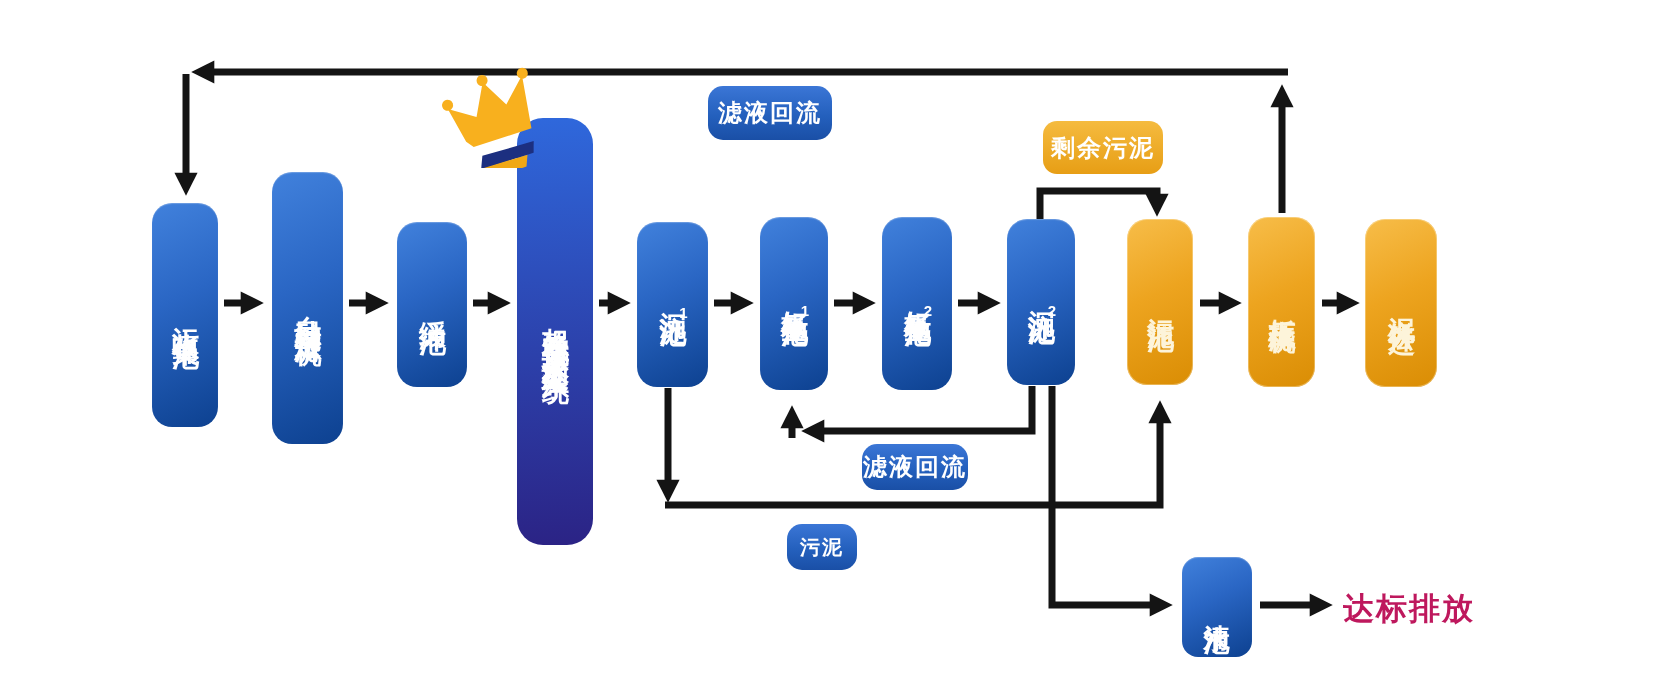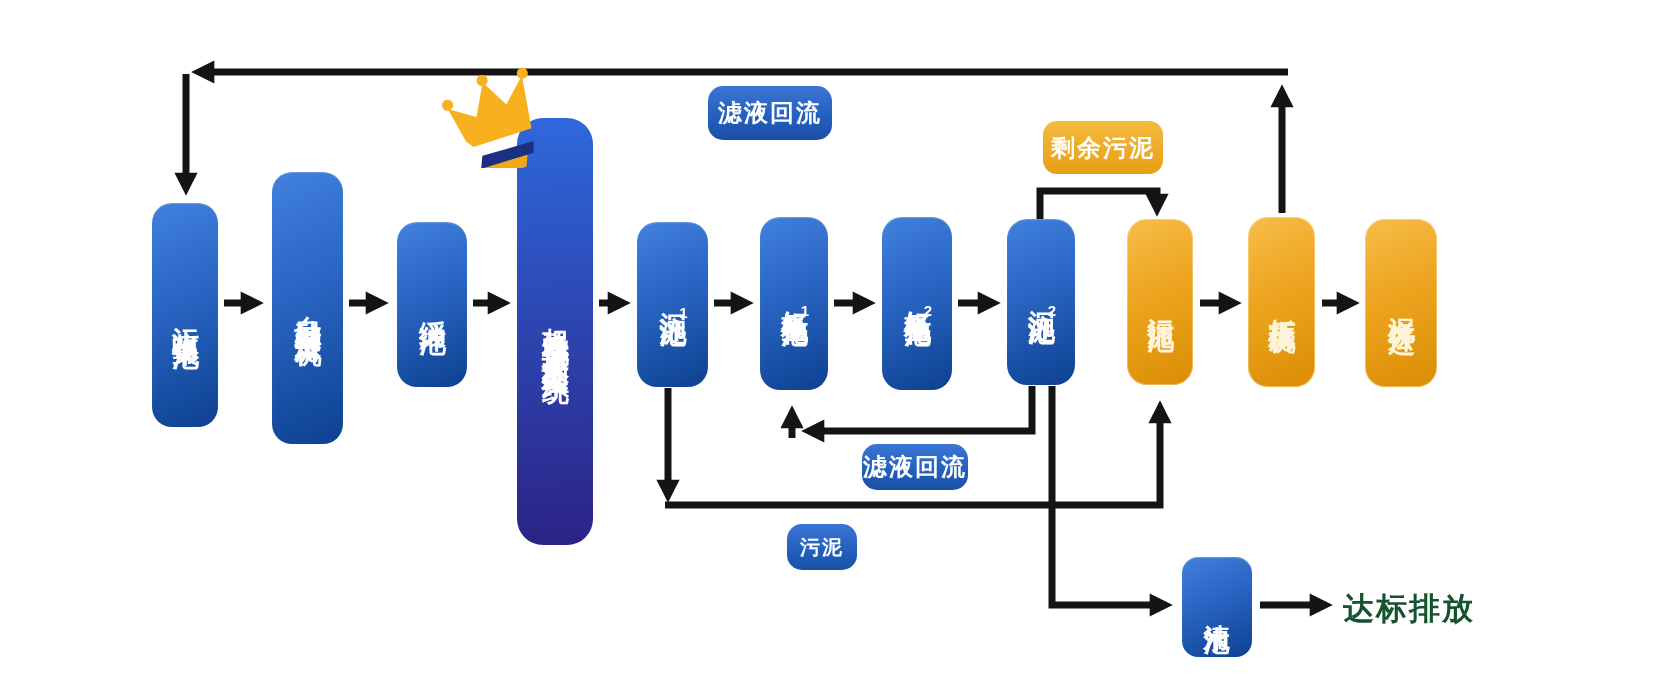--- a/index.html
+++ b/index.html
@@ -50,21 +50,21 @@
   }
   .pill.blue   { background:linear-gradient(180deg,#3b76d6 0%,#2460bd 55%,#1a4fa6 100%); }
   .pill.orange { background:linear-gradient(180deg,#f5bb3f 0%,#e79e15 100%);border-radius:14px; }
   .p-filtrate      { left:708px;  top:86px;  width:124px; height:54px; }
   .p-surplus       { left:1043px; top:121px; width:120px; height:53px; }
   .p-sludge-return { left:862px;  top:444px; width:106px; height:46px; font-size:24px; }
   .p-sludge        { left:787px;  top:524px; width:70px;  height:46px; font-size:20px; }
 
   .discharge {
     position:absolute; left:1343px; top:588px; font-size:31px; font-weight:600;
-    color:#14532d; letter-spacing:2px; z-index:2;
+    color:#be185d; letter-spacing:2px; z-index:2;
   }
   .crown { position:absolute; left:437px; top:58px; width:130px; height:110px; z-index:4; }
 </style>
 </head>
 <body>
 
 <div class="canvas">
 
   <svg class="arrows" viewBox="0 0 1655 689">
     <defs>

